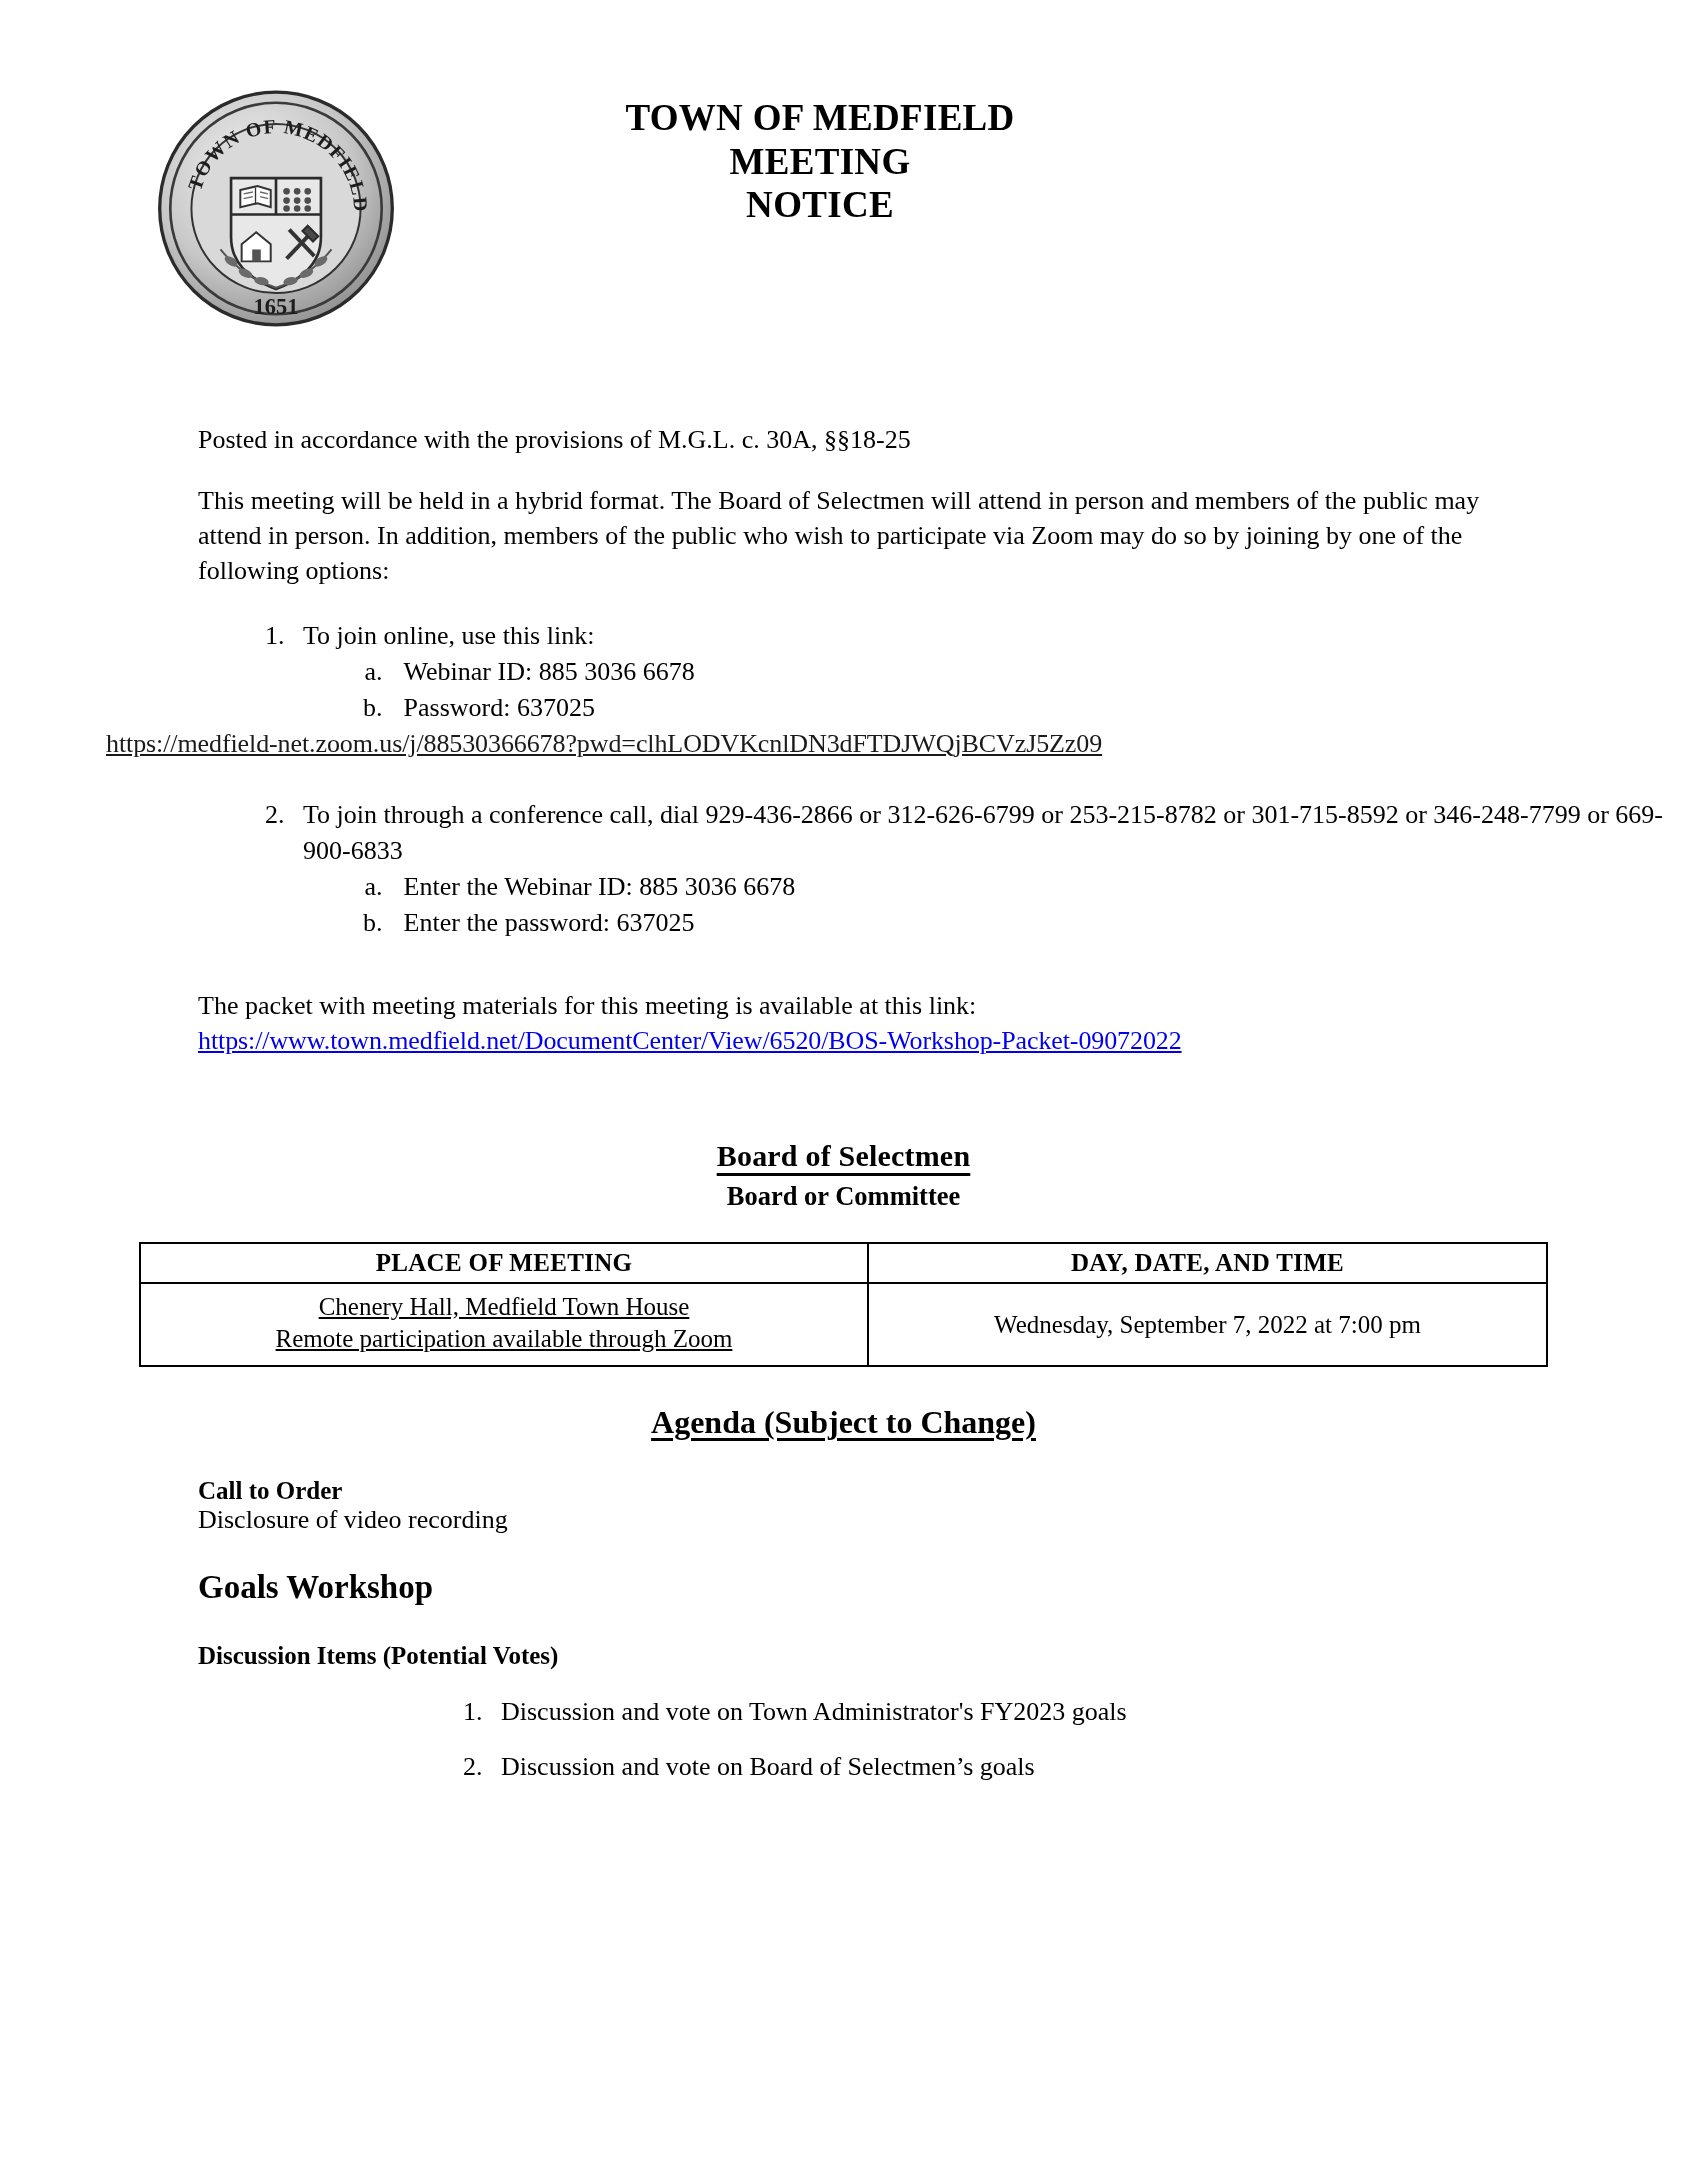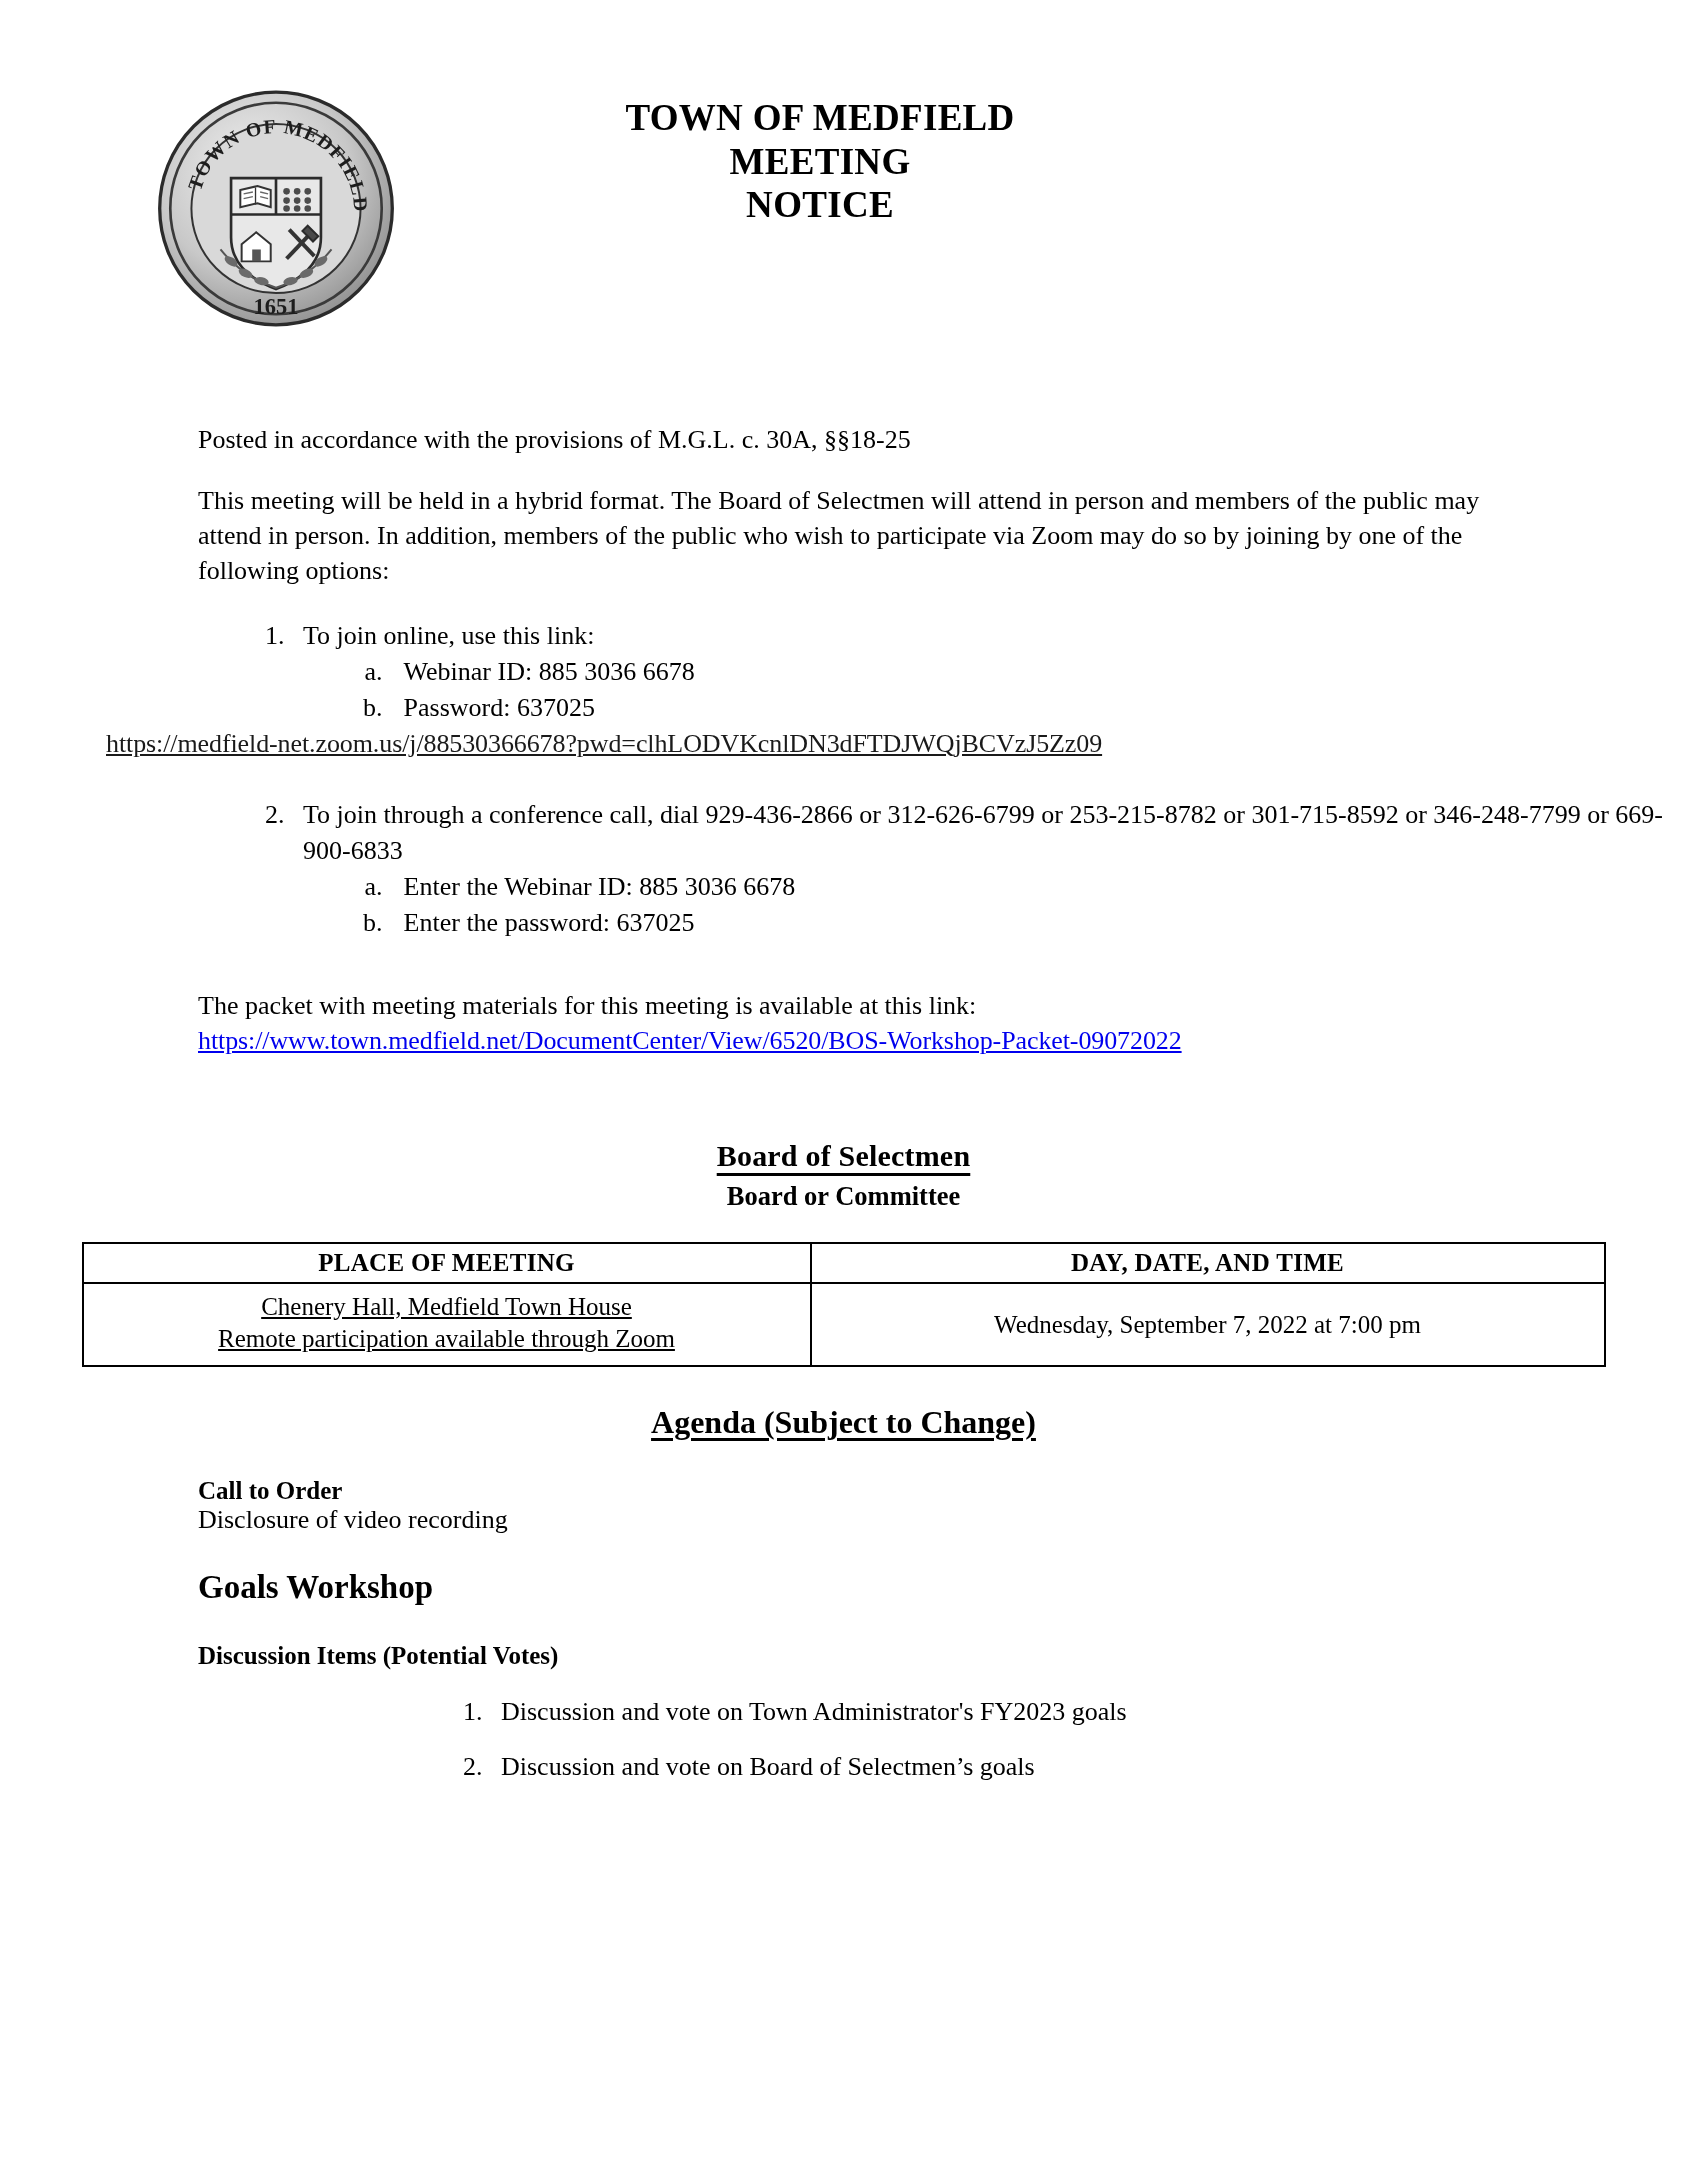--- a/index.html
+++ b/index.html
@@ -120,21 +120,21 @@
   .board-sub {
     margin-top: 8px;
     font-size: 26.5px;
     font-weight: bold;
   }
 
   
   .meeting-table {
     margin: 30px auto 0 auto;
     border-collapse: collapse;
-    width: 1524px;
+    width: 1409px;
     table-layout: fixed;
   }
   .meeting-table td, .meeting-table th {
     border: 2px solid #000;
     text-align: center;
     vertical-align: middle;
     font-size: 25px;
     padding: 5.3px 6.6px;
   }
   .meeting-table th { font-weight: bold; font-size: 25px; letter-spacing: 0.3px;}

